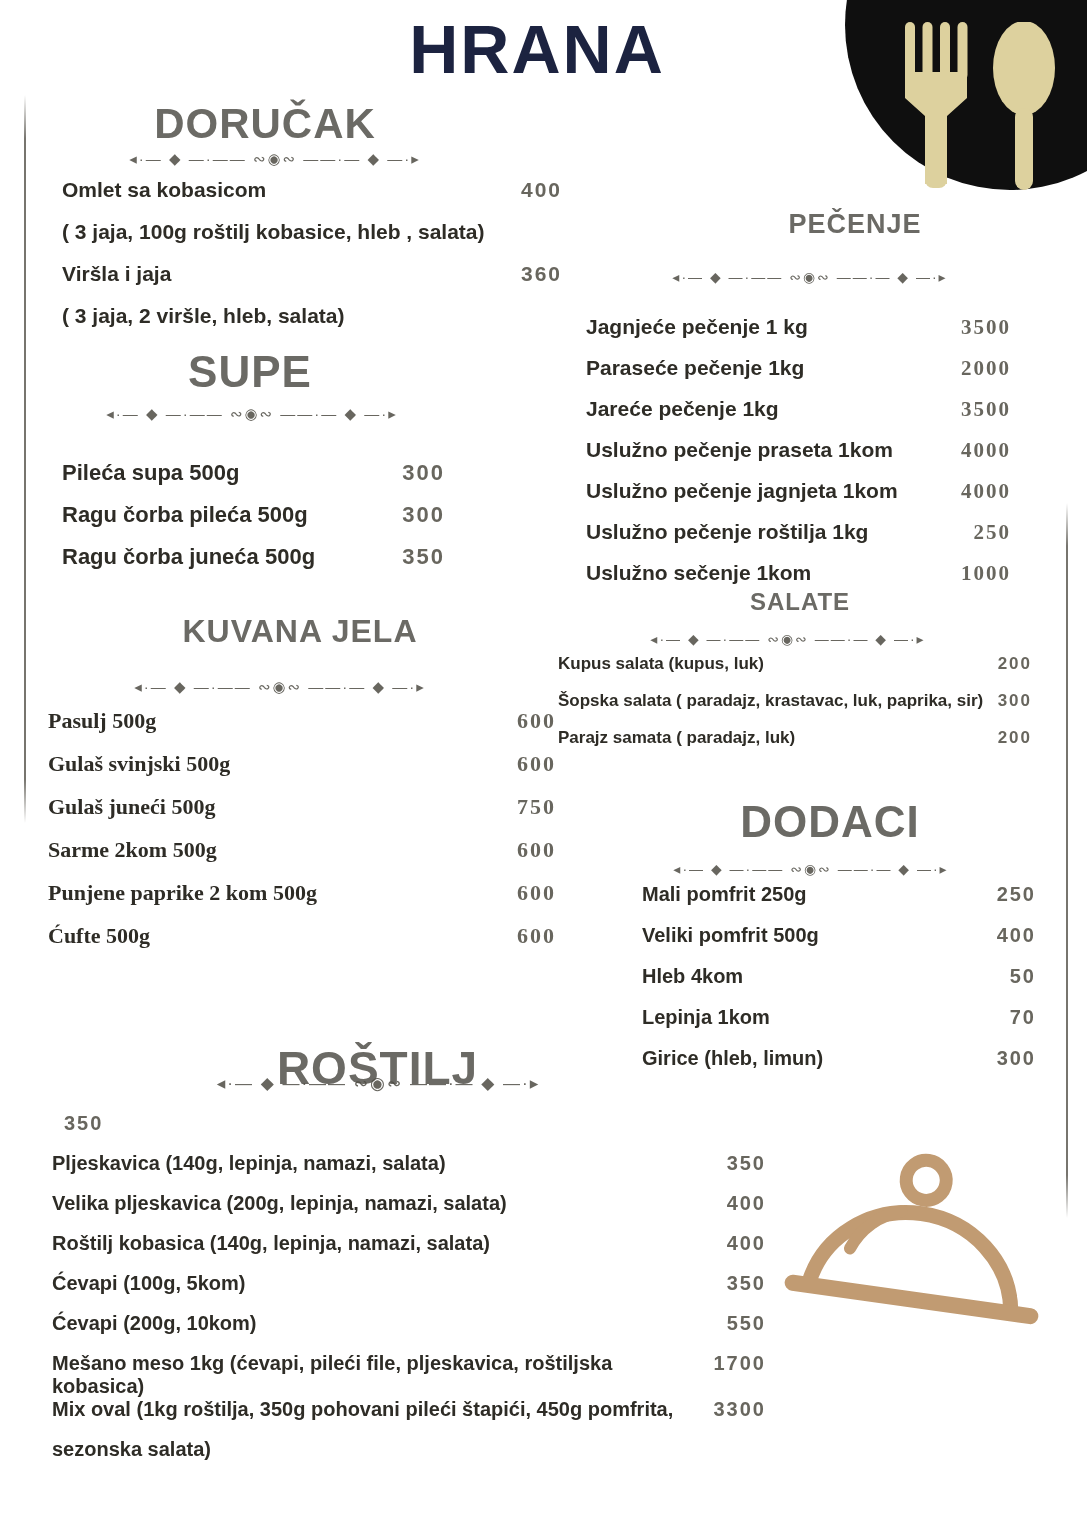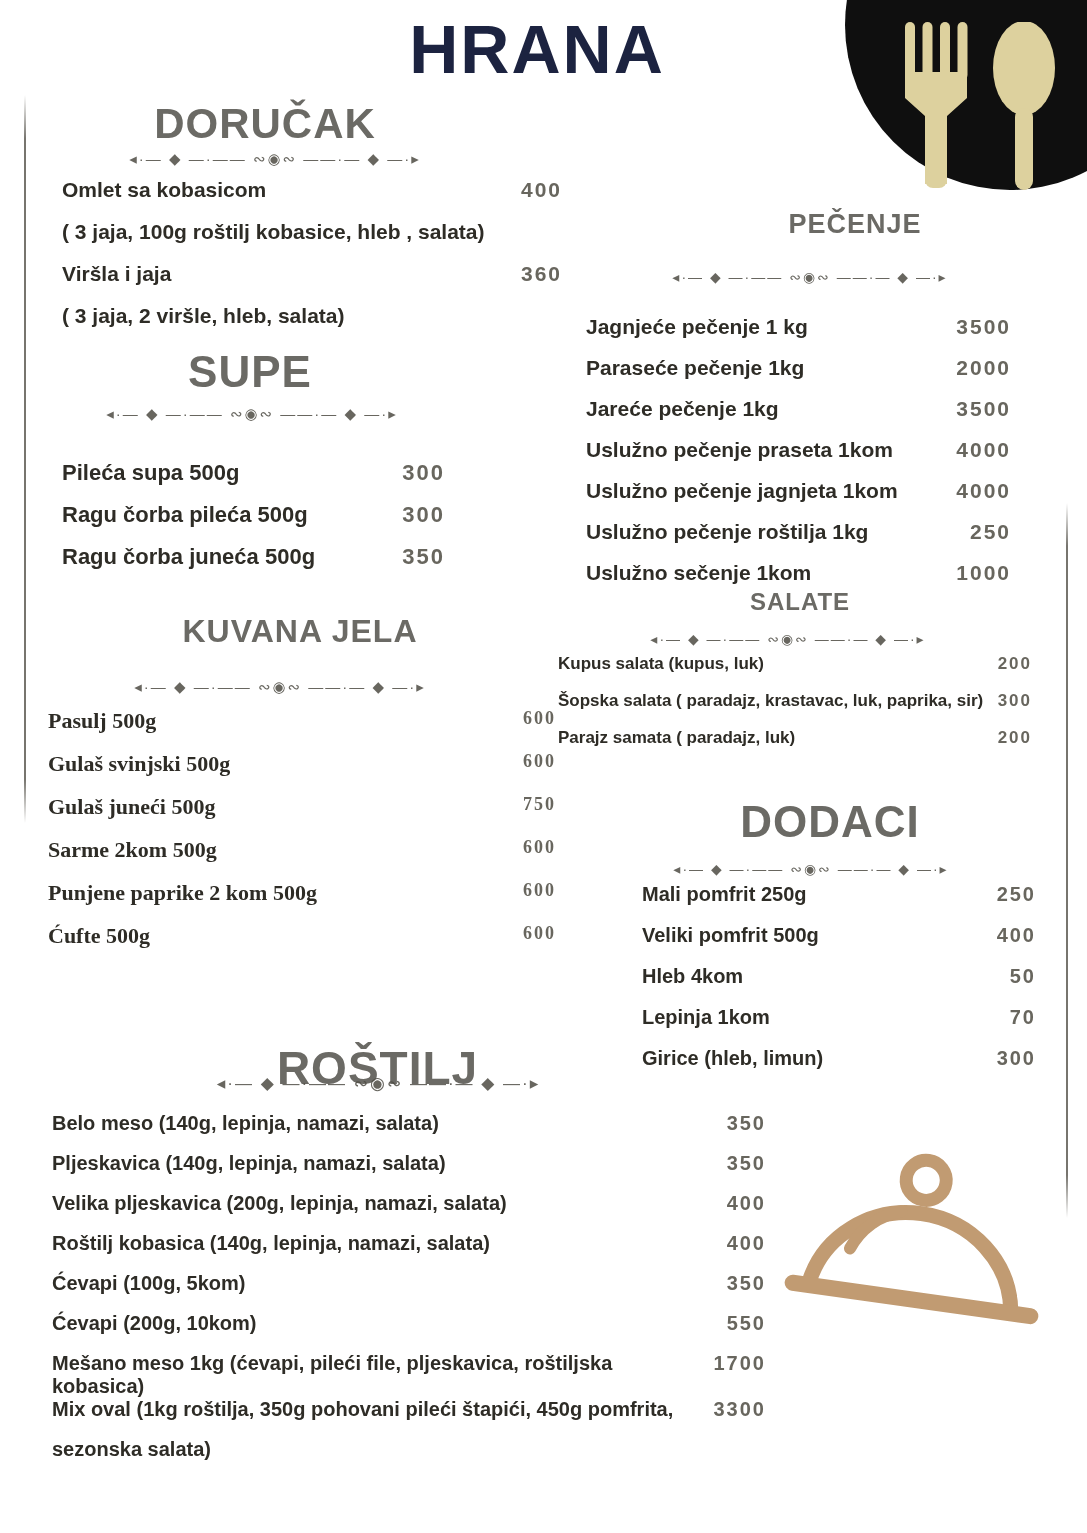--- a/index.html
+++ b/index.html
@@ -21,24 +21,24 @@
     letter-spacing:2px;white-space:nowrap;opacity:.85;line-height:20px;
   }
   .items{position:absolute;}
   .row{display:flex;justify-content:space-between;align-items:flex-start;}
   .nm{color:#2e2c26;font-weight:700;}
   .pr{color:#68665e;font-weight:700;letter-spacing:2px;white-space:nowrap;padding-left:12px;}
   .note .nm{font-weight:700;}
   
   .dorucak .row{height:42px;font-size:21px;}   .dorucak .pr{font-size:21px;}
   .supe .row{height:42px;font-size:22px;}      .supe .pr{font-size:22px;}
-  .kuvana .row{height:43px;font-size:22px;font-family:Liberation Serif, serif;}    .kuvana .pr{font-size:18px;}
+  .kuvana .row{height:43px;font-size:22px;font-family:Liberation Serif, serif;}    .kuvana .pr{font-size:22px;}
   .rostilj .row{min-height:40px;font-size:20px;} .rostilj .pr{font-size:20px;}
   .rostilj .nm{max-width:655px;}
-  .pecenje .row{height:41px;font-size:21px;}   .pecenje .pr{font-size:21px;}
+  .pecenje .row{height:41px;font-size:21px;}   .pecenje .pr{font-size:21px;font-family:Liberation Serif, serif;}
   .salate .row{height:37px;font-size:17px;}    .salate .pr{font-size:17px;}
   .dodaci .row{height:41px;font-size:20px;}    .dodaci .pr{font-size:20px;}
   .vline{position:absolute;width:2px;background:linear-gradient(to bottom,rgba(85,82,74,0) 0%,#55524a 6%,#55524a 94%,rgba(85,82,74,0) 100%);opacity:.8;}
   .logo-circle{position:absolute;left:845px;top:-140px;width:330px;height:330px;border-radius:50%;background:#0f0f0f;}
   .cutlery{position:absolute;left:60px;top:162px;}
   .cloche{position:absolute;left:788px;top:1146px;transform:rotate(8deg);}
   .contact{
     position:absolute;right:29px;top:1385px;text-align:right;
     font-style:italic;color:#2e2c26;font-size:22px;line-height:39px;font-weight:500;
   }
@@ -139,21 +139,20 @@
         <span class="pr">600</span>
       </div>
     </div>
   </section>
 
   <section>
     <h2 class="sec-head" style="left:115px;top:997px;width:525px;font-size:46px;margin-top:44px;">ROŠTILJ</h2>
     <div class="divider" style="left:112px;top:1074px;width:533px;font-size:17px;">◂·— ◆ —·—— ∾◉∾ ——·— ◆ —·▸</div>
     <div class="items rostilj" style="left:52px;top:1112px;width:714px;">
       <div class="row">
-        <span class="nm">Belo meso (140g, lepinja, namazi, salata)</span>
         <span class="pr">350</span>
       </div>
       <div class="row">
         <span class="nm">Pljeskavica (140g, lepinja, namazi, salata)</span>
         <span class="pr">350</span>
       </div>
       <div class="row">
         <span class="nm">Velika pljeskavica (200g, lepinja, namazi, salata)</span>
         <span class="pr">400</span>
       </div>

